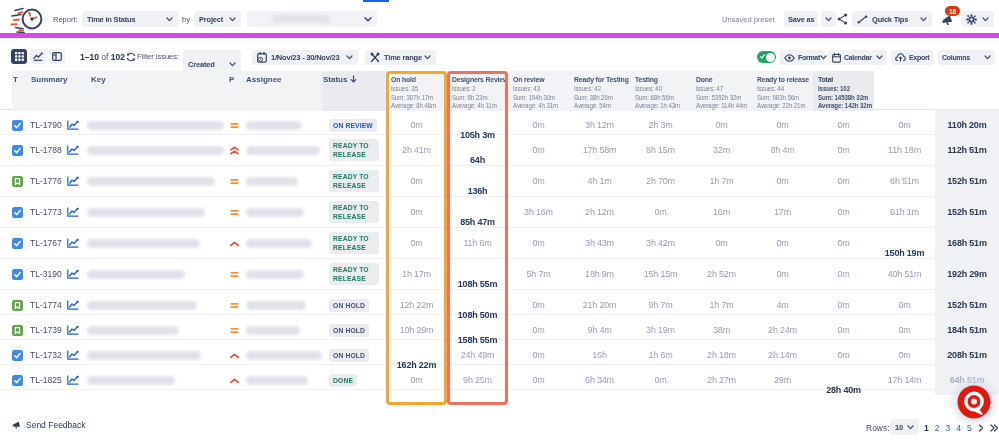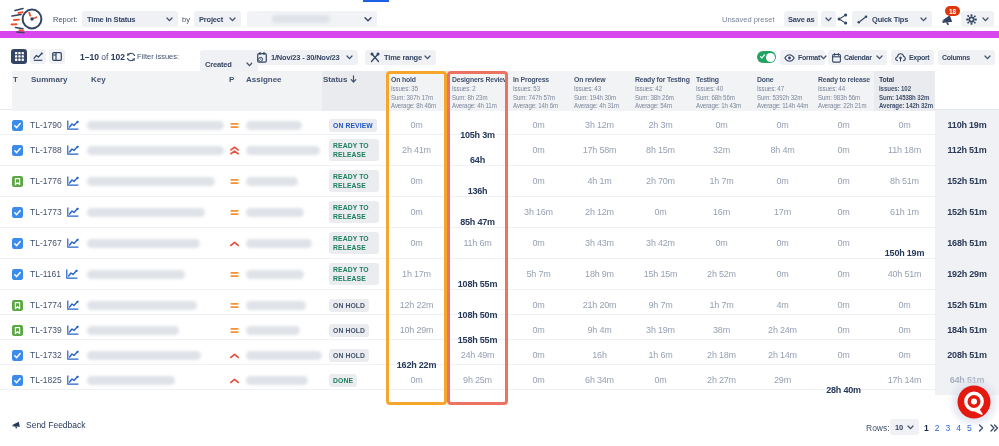--- a/index.html
+++ b/index.html
@@ -13,21 +13,21 @@
     background:#F0F1F4; border-radius:3px; height:16px;
     font-size:7.5px; font-weight:700; color:#344563; white-space:nowrap;
     padding:0 5px; letter-spacing:-0.2px;
   }
   .dd .chev, .btn .chev { margin-left:auto; }
   .dd.sm { font-size:7px; padding:0 4px; letter-spacing:-0.3px; }
   .lbl { position:absolute; font-size:7.5px; color:#42526E; white-space:nowrap; display:flex; align-items:center; height:16px; }
   .blob { background:#dfe2e8; border-radius:5px; filter:blur(1.6px); }
 
   
-  .topbar { position:absolute; left:0; top:0; width:999px; height:38px; background:#fff; border-bottom:7px solid #d946ef; }
+  .topbar { position:absolute; left:0; top:0; width:999px; height:38px; background:#fff; border-bottom:5px solid #d946ef; }
   .strip { position:absolute; left:363px; top:0; width:26px; height:2px; background:#1C5FE8; }
   .logo { position:absolute; left:10px; top:3px; }
   .icononly { position:absolute; display:flex; align-items:center; justify-content:center; background:transparent; }
 
   
   .toolbar { position:absolute; left:0; top:38px; width:999px; height:33px; background:#fff; }
   .viewgroup { position:absolute; left:11px; top:11px; display:flex; gap:3px; }
   .viewbtn { width:16px; height:15px; border-radius:3px; background:#F0F1F4; display:flex; align-items:center; justify-content:center; }
   .viewbtn.active { background:#344563; }
   .count { position:absolute; left:80px; top:11px; height:15px; display:flex; align-items:center; font-size:8.5px; color:#42526E; }
@@ -252,21 +252,21 @@
     </div>
     <div class="icononly" style="left:125px; top:13px; width:11px; height:11px;" data-name="refresh-icon">
       <svg width="10" height="10" viewBox="0 0 10 10">
         <path d="M8.6 3.4 A4 4 0 0 0 1.6 3.2" fill="none" stroke="#344563" stroke-width="1.2" stroke-linecap="round"></path>
         <path d="M1.4 6.6 A4 4 0 0 0 8.4 6.8" fill="none" stroke="#344563" stroke-width="1.2" stroke-linecap="round"></path>
         <path d="M1.2 1 L1.6 3.6 L4.1 3.1 Z" fill="#344563"></path>
         <path d="M8.8 9 L8.4 6.4 L5.9 6.9 Z" fill="#344563"></path>
       </svg>
     </div>
     <span class="lbl" style="left:137px; top:11px; height:15px;" data-name="filter-issues-label">Filter issues:</span>
-    <div class="dd" style="left:183px; top:12px; width:58px; height:28px;margin-left:17px;" data-name="filter-issues-dropdown">
+    <div class="dd" style="left:183px; top:12px; width:58px; height:28px;" data-name="filter-issues-dropdown">
       <span data-name="filter-issues-value">Created</span>
       <span class="chev" data-name="chevron-down-icon">
           <svg width="7" height="5" viewBox="0 0 7 5">
             <polyline points="1,1 3.5,3.6 6,1" fill="none" stroke="#42526E" stroke-width="1.3" stroke-linecap="round"></polyline>
           </svg>
         </span>
     </div>
     <div class="dd" style="left:252px; top:12px; width:106px; height:15px;" data-name="date-range-picker">
       <span data-name="calendar-clock-icon" style="display:flex; margin-right:4px;">
         <svg width="10" height="11" viewBox="0 0 10 11">
@@ -376,26 +376,20 @@
           <div class="s" data-name="status-column-stat">Issues: 35</div>
           <div class="s" data-name="status-column-stat">Sum: 307h 17m</div>
           <div class="s" data-name="status-column-stat">Average: 8h 46m</div>
         </div>
         <div class="hcol" data-name="column-header-designers-review">
           <div class="t" data-name="status-column-title">Designers Review</div>
           <div class="s" data-name="status-column-stat">Issues: 2</div>
           <div class="s" data-name="status-column-stat">Sum: 8h 23m</div>
           <div class="s" data-name="status-column-stat">Average: 4h 11m</div>
         </div>
-        <div class="hcol" data-name="column-header-in-progress">
-          <div class="t" data-name="status-column-title">In Progress</div>
-          <div class="s" data-name="status-column-stat">Issues: 53</div>
-          <div class="s" data-name="status-column-stat">Sum: 747h 57m</div>
-          <div class="s" data-name="status-column-stat">Average: 14h 6m</div>
-        </div>
         <div class="hcol" data-name="column-header-on-review">
           <div class="t" data-name="status-column-title">On review</div>
           <div class="s" data-name="status-column-stat">Issues: 43</div>
           <div class="s" data-name="status-column-stat">Sum: 194h 30m</div>
           <div class="s" data-name="status-column-stat">Average: 4h 31m</div>
         </div>
         <div class="hcol" data-name="column-header-ready-for-testing">
           <div class="t" data-name="status-column-title">Ready for Testing</div>
           <div class="s" data-name="status-column-stat">Issues: 42</div>
           <div class="s" data-name="status-column-stat">Sum: 38h 26m</div>
@@ -484,21 +478,21 @@
           <div class="cell-c" data-name="time-value-cell">
             <span data-name="time-value">0m</span>
           </div>
           <div class="cell-c" data-name="time-value-cell">
             <span data-name="time-value">0m</span>
           </div>
           <div class="cell-c" data-name="time-value-cell">
             <span data-name="time-value">0m</span>
           </div>
           <div class="cell-total" data-name="total-value-cell">
-            <span data-name="total-value">110h 19m</span>
+            <span data-name="total-value">110h 20m</span>
           </div>
         </div>
         <div class="grid trow" data-name="table-row" style="height: 31px;">
           <div data-name="issue-type-cell">
             <span data-name="task-type-icon" style="display: flex;">
               <svg width="11" height="11" viewBox="0 0 11 11">
                 <rect width="11" height="11" rx="2.2" fill="#3B8BEA"></rect>
                 <polyline points="2.8,5.7 4.7,7.6 8.2,3.6" fill="none" stroke="#fff" stroke-width="1.5" stroke-linecap="round" stroke-linejoin="round"></polyline>
               </svg>
             </span>
@@ -764,21 +758,21 @@
         <div class="grid trow" data-name="table-row" style="height: 31px;">
           <div data-name="issue-type-cell">
             <span data-name="task-type-icon" style="display: flex;">
               <svg width="11" height="11" viewBox="0 0 11 11">
                 <rect width="11" height="11" rx="2.2" fill="#3B8BEA"></rect>
                 <polyline points="2.8,5.7 4.7,7.6 8.2,3.6" fill="none" stroke="#fff" stroke-width="1.5" stroke-linecap="round" stroke-linejoin="round"></polyline>
               </svg>
             </span>
           </div>
           <div class="keycell" data-name="issue-key-cell">
-            <span data-name="issue-key">TL-1161</span>
+            <span data-name="issue-key">TL-3190</span>
             <span data-name="issue-chart-icon" style="display: flex;">
               <svg width="12" height="10" viewBox="0 0 12 10">
                 <polyline points="0.8,0.5 0.8,9.2 11.4,9.2" fill="none" stroke="#2463C9" stroke-width="1.2"></polyline>
                 <polyline points="2.6,7 5,4 7,5.4 10.6,1.6" fill="none" stroke="#2463C9" stroke-width="1.4" stroke-linecap="round" stroke-linejoin="round"></polyline>
                 <circle cx="10.6" cy="1.8" r="1.1" fill="#2463C9"></circle>
               </svg>
             </span>
           </div>
           <div data-name="summary-cell">
             <span class="blob" data-name="redacted-summary" style="width: 98px; height: 9px;"></span>

